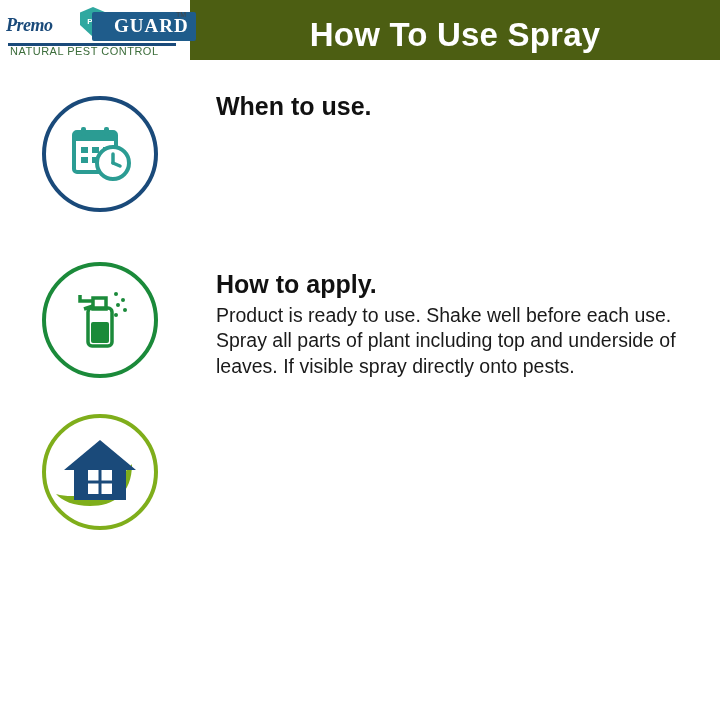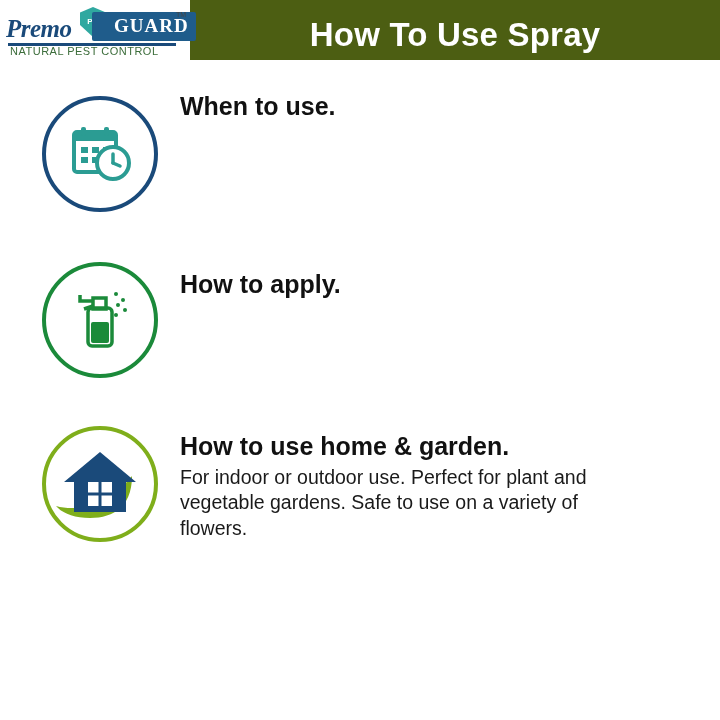--- a/index.html
+++ b/index.html
@@ -42,21 +42,21 @@
   }
   .logo-inner {
     position: relative;
     width: 178px;
     height: 46px;
   }
   .logo-text {
     position: absolute;
     left: 0;
     top: 9px;
-    font-size: 25px;
+    font-size: 18px;
     font-weight: bold;
     letter-spacing: -0.5px;
     line-height: 1;
   }
   .logo-premo {
     color: #1a4a7a;
     font-style: italic;
     font-family: "Liberation Serif", serif;
   }
   .logo-guard-wrap {
@@ -130,20 +130,21 @@
   }
 
   
   .sections {
     padding: 22px 0 0 0;
   }
   .section {
     display: flex;
     align-items: flex-start;
     padding: 0 26px 0 30px;
+    gap: 36px;
   }
   .icon-col {
     width: 140px;
     flex: 0 0 140px;
     display: flex;
     justify-content: center;
     padding-top: 14px;
   }
   .circle {
     width: 116px;
@@ -171,21 +172,21 @@
     line-height: 1.15;
   }
   .sec-body {
     font-size: 19.5px;
     color: #1a1a1a;
     line-height: 1.32;
     margin: 0;
     max-width: 470px;
   }
   .sec-1 { margin-bottom: 36px; }
-  .sec-2 { margin-bottom: 34px; }
+  .sec-2 { margin-bottom: 20px; }
 
   .sec-1 .text-col { padding-top: 10px; }
   .sec-2 .text-col { padding-top: 22px; }
   .sec-3 .text-col { padding-top: 20px; }
 </style>
 </head>
 <body>
 
 <div class="page">
 
@@ -247,35 +248,32 @@
             <circle cx="54" cy="12" r="2" fill="#1b8a3a"></circle>
             <circle cx="61" cy="18" r="2" fill="#1b8a3a"></circle>
             <circle cx="56" cy="23" r="2" fill="#1b8a3a"></circle>
             <circle cx="63" cy="28" r="2" fill="#1b8a3a"></circle>
             <circle cx="54" cy="33" r="2" fill="#1b8a3a"></circle>
           </svg>
         </div>
       </div>
       <div class="text-col">
         <h2 class="sec-title">How to apply.</h2>
+        <p class="sec-body">Product is ready to use. Shake well before each use. Spray all parts of plant including top and underside of leaves. If visible spray directly onto pests.</p>
       </div>
     </div>
 
     <div class="section sec-3">
       <div class="icon-col">
         <div class="circle olive">
           <svg width="104" height="104" viewBox="0 0 104 104" aria-hidden="true">
             <path d="M8 74 C30 80 60 74 84 44 C84 74 66 86 42 86 C26 86 14 81 8 74 Z" fill="#7fae1b"></path>
             <path d="M52 20 L88 50 L78 50 L78 80 L26 80 L26 50 L16 50 Z" fill="#1a4a7a"></path>
             <rect x="40" y="50" width="24" height="24" fill="#ffffff"></rect>
             <line x1="52" y1="50" x2="52" y2="74" stroke="#1a4a7a" stroke-width="3"></line>
             <line x1="40" y1="62" x2="64" y2="62" stroke="#1a4a7a" stroke-width="3"></line>
           </svg>
         </div>
       </div>
-      <div class="text-col">
-        <h2 class="sec-title">How to use home &amp; garden.</h2>
-        <p class="sec-body">For indoor or outdoor use. Perfect for plant and vegetable gardens. Safe to use on a variety of flowers.</p>
-      </div>
     </div>
 
   </div>
 </div>
 
 </body></html>

